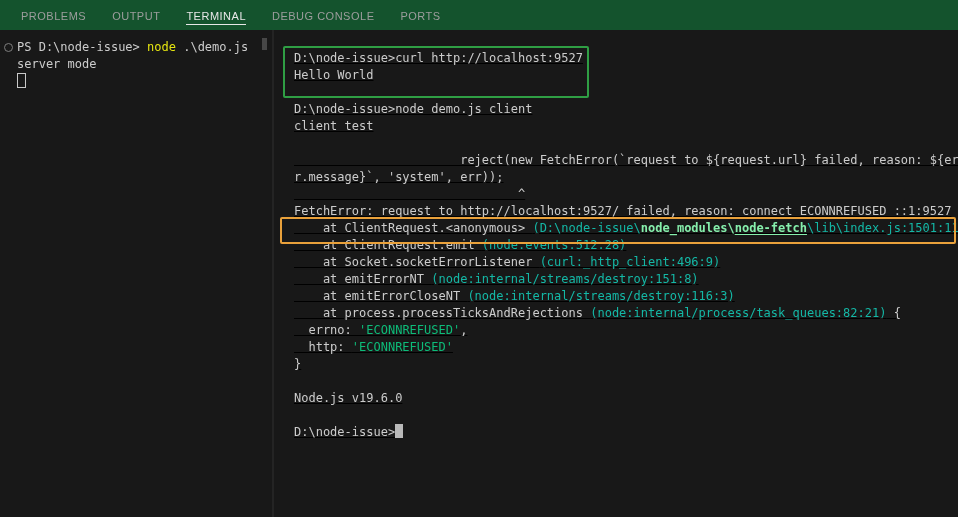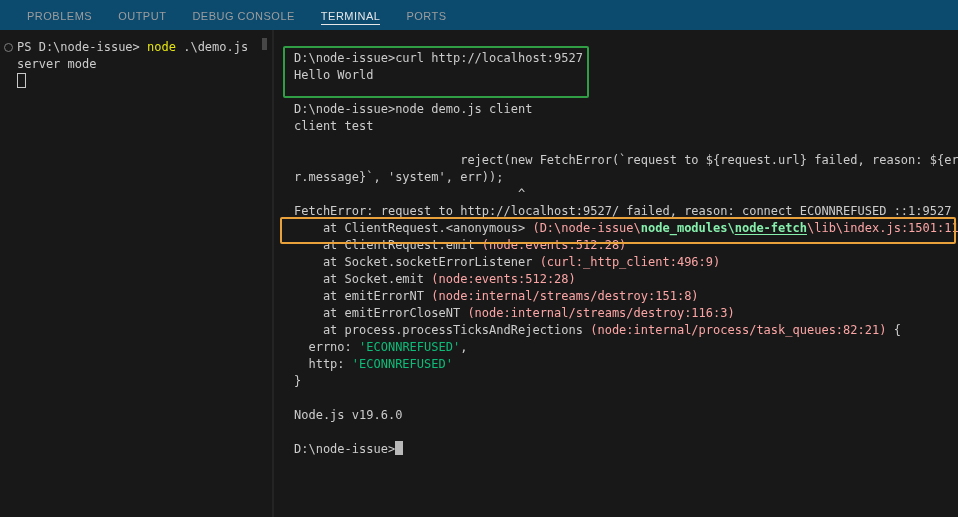--- a/index.html
+++ b/index.html
@@ -3,22 +3,22 @@
 <meta charset="utf-8">
 <style>
   html,body{margin:0;padding:0;}
   body{
     width:958px;height:517px;overflow:hidden;
     background:#181818;
     font-family:"Liberation Sans",sans-serif;
   }
   
   .tabbar{
-    height:30px;background:#0c4a6e;display:flex;align-items:stretch;
-    padding-left:14px;box-sizing:border-box;
+    height:30px;background:#14532d;display:flex;align-items:stretch;
+    padding-left:8px;box-sizing:border-box;
   }
   .tab{
     position:relative;
     font:400 11px "Liberation Sans",sans-serif;
     letter-spacing:.5px;color:#9d9d9d;
     padding:10px 13px 0 13px;cursor:pointer;white-space:nowrap;
   }
   .tab.active{color:#e7e7e7;}
   .tab.active::after{
     content:"";position:absolute;left:13px;right:13px;top:24px;height:1px;
@@ -26,28 +26,28 @@
   }
   
   .panes{display:flex;height:487px;}
   .pane-left{
     width:272px;position:relative;box-sizing:border-box;
     padding:9px 0 0 17px;background:#181818;
   }
   .divider{width:2px;background:#242424;}
   .pane-right{
     flex:1;position:relative;box-sizing:border-box;
-    padding:20px 0 0 20px;background:#181818;overflow:hidden;
+    padding:20px 0 0 20px;background:#181818;overflow:hidden;text-decoration:underline;
   }
   
   .tl{
     font:12px/17px "DejaVu Sans Mono","Liberation Mono",monospace;
     color:#cccccc;white-space:pre;height:17px;
   }
-  .dim{color:#fca5a5;}
+  .dim{color:#14b8a6;}
   .bb{color:#86efac;font-weight:bold;}
   .u{text-decoration:underline;text-underline-offset:2px;}
   .grn{color:#0dbc79;}
   .yel{color:#e5e510;}
   
   .cursor-solid{display:inline-block;width:8px;height:14px;background:#b9b9b9;vertical-align:-2px;}
   .cursor-hollow{display:inline-block;width:7px;height:13px;border:1px solid #c8c8c8;vertical-align:-2px;}
   .decoration{
     position:absolute;left:4px;top:13px;width:7px;height:7px;
     border:1px solid #7d7d7d;border-radius:50%;
@@ -64,22 +64,22 @@
     position:absolute;left:6px;top:187px;width:672px;height:23px;
     border:2px solid #e9a13b;border-radius:2px;pointer-events:none;
   }
 </style>
 </head>
 <body>
 
 <div class="tabbar">
   <div class="tab">PROBLEMS</div>
   <div class="tab">OUTPUT</div>
+  <div class="tab active">TERMINAL</div>
   <div class="tab">DEBUG CONSOLE</div>
-  <div class="tab active">TERMINAL</div>
   <div class="tab">PORTS</div>
 </div>
 
 <div class="panes">
 
   <div class="pane-left">
     <span class="decoration"></span>
     <div class="tl"><span>PS D:\node-issue&gt; </span><span class="yel">node</span><span> .\demo.js</span></div>
     <div class="tl"><span>server mode</span></div>
     <div class="tl"><span class="cursor-hollow"></span></div>
@@ -98,21 +98,20 @@
     <div class="tl"><span>D:\node-issue&gt;node demo.js client</span></div>
     <div class="tl"><span>client test</span></div>
     <div class="tl"><span></span></div>
     <div class="tl"><span>                       reject(new FetchError(`request to ${request.url} failed, reason: ${er</span></div>
     <div class="tl"><span>r.message}`, 'system', err));</span></div>
     <div class="tl"><span>                               ^</span></div>
     <div class="tl"><span>FetchError: request to http://localhost:9527/ failed, reason: connect ECONNREFUSED ::1:9527</span></div>
     <div class="tl"><span>    at ClientRequest.&lt;anonymous&gt; </span><span class="dim">(D:\node-issue\</span><span class="bb">node_modules\</span><span class="bb u">node-fetch</span><span class="dim">\lib\index.js:1501:11)</span></div>
     <div class="tl"><span>    at ClientRequest.emit </span><span class="dim">(node:events:512:28)</span></div>
     <div class="tl"><span>    at Socket.socketErrorListener </span><span class="dim">(curl:_http_client:496:9)</span></div>
-    <div class="tl"><span>    at Socket.emit </span><span class="dim">(node:events:512:28)</span></div>
     <div class="tl"><span>    at emitErrorNT </span><span class="dim">(node:internal/streams/destroy:151:8)</span></div>
     <div class="tl"><span>    at emitErrorCloseNT </span><span class="dim">(node:internal/streams/destroy:116:3)</span></div>
     <div class="tl"><span>    at process.processTicksAndRejections </span><span class="dim">(node:internal/process/task_queues:82:21)</span><span> {</span></div>
     <div class="tl"><span>  errno: </span><span class="grn">'ECONNREFUSED'</span><span>,</span></div>
     <div class="tl"><span>  http: </span><span class="grn">'ECONNREFUSED'</span></div>
     <div class="tl"><span>}</span></div>
     <div class="tl"><span></span></div>
     <div class="tl"><span>Node.js v19.6.0</span></div>
     <div class="tl"><span></span></div>
     <div class="tl"><span>D:\node-issue&gt;</span><span class="cursor-solid"></span></div>

